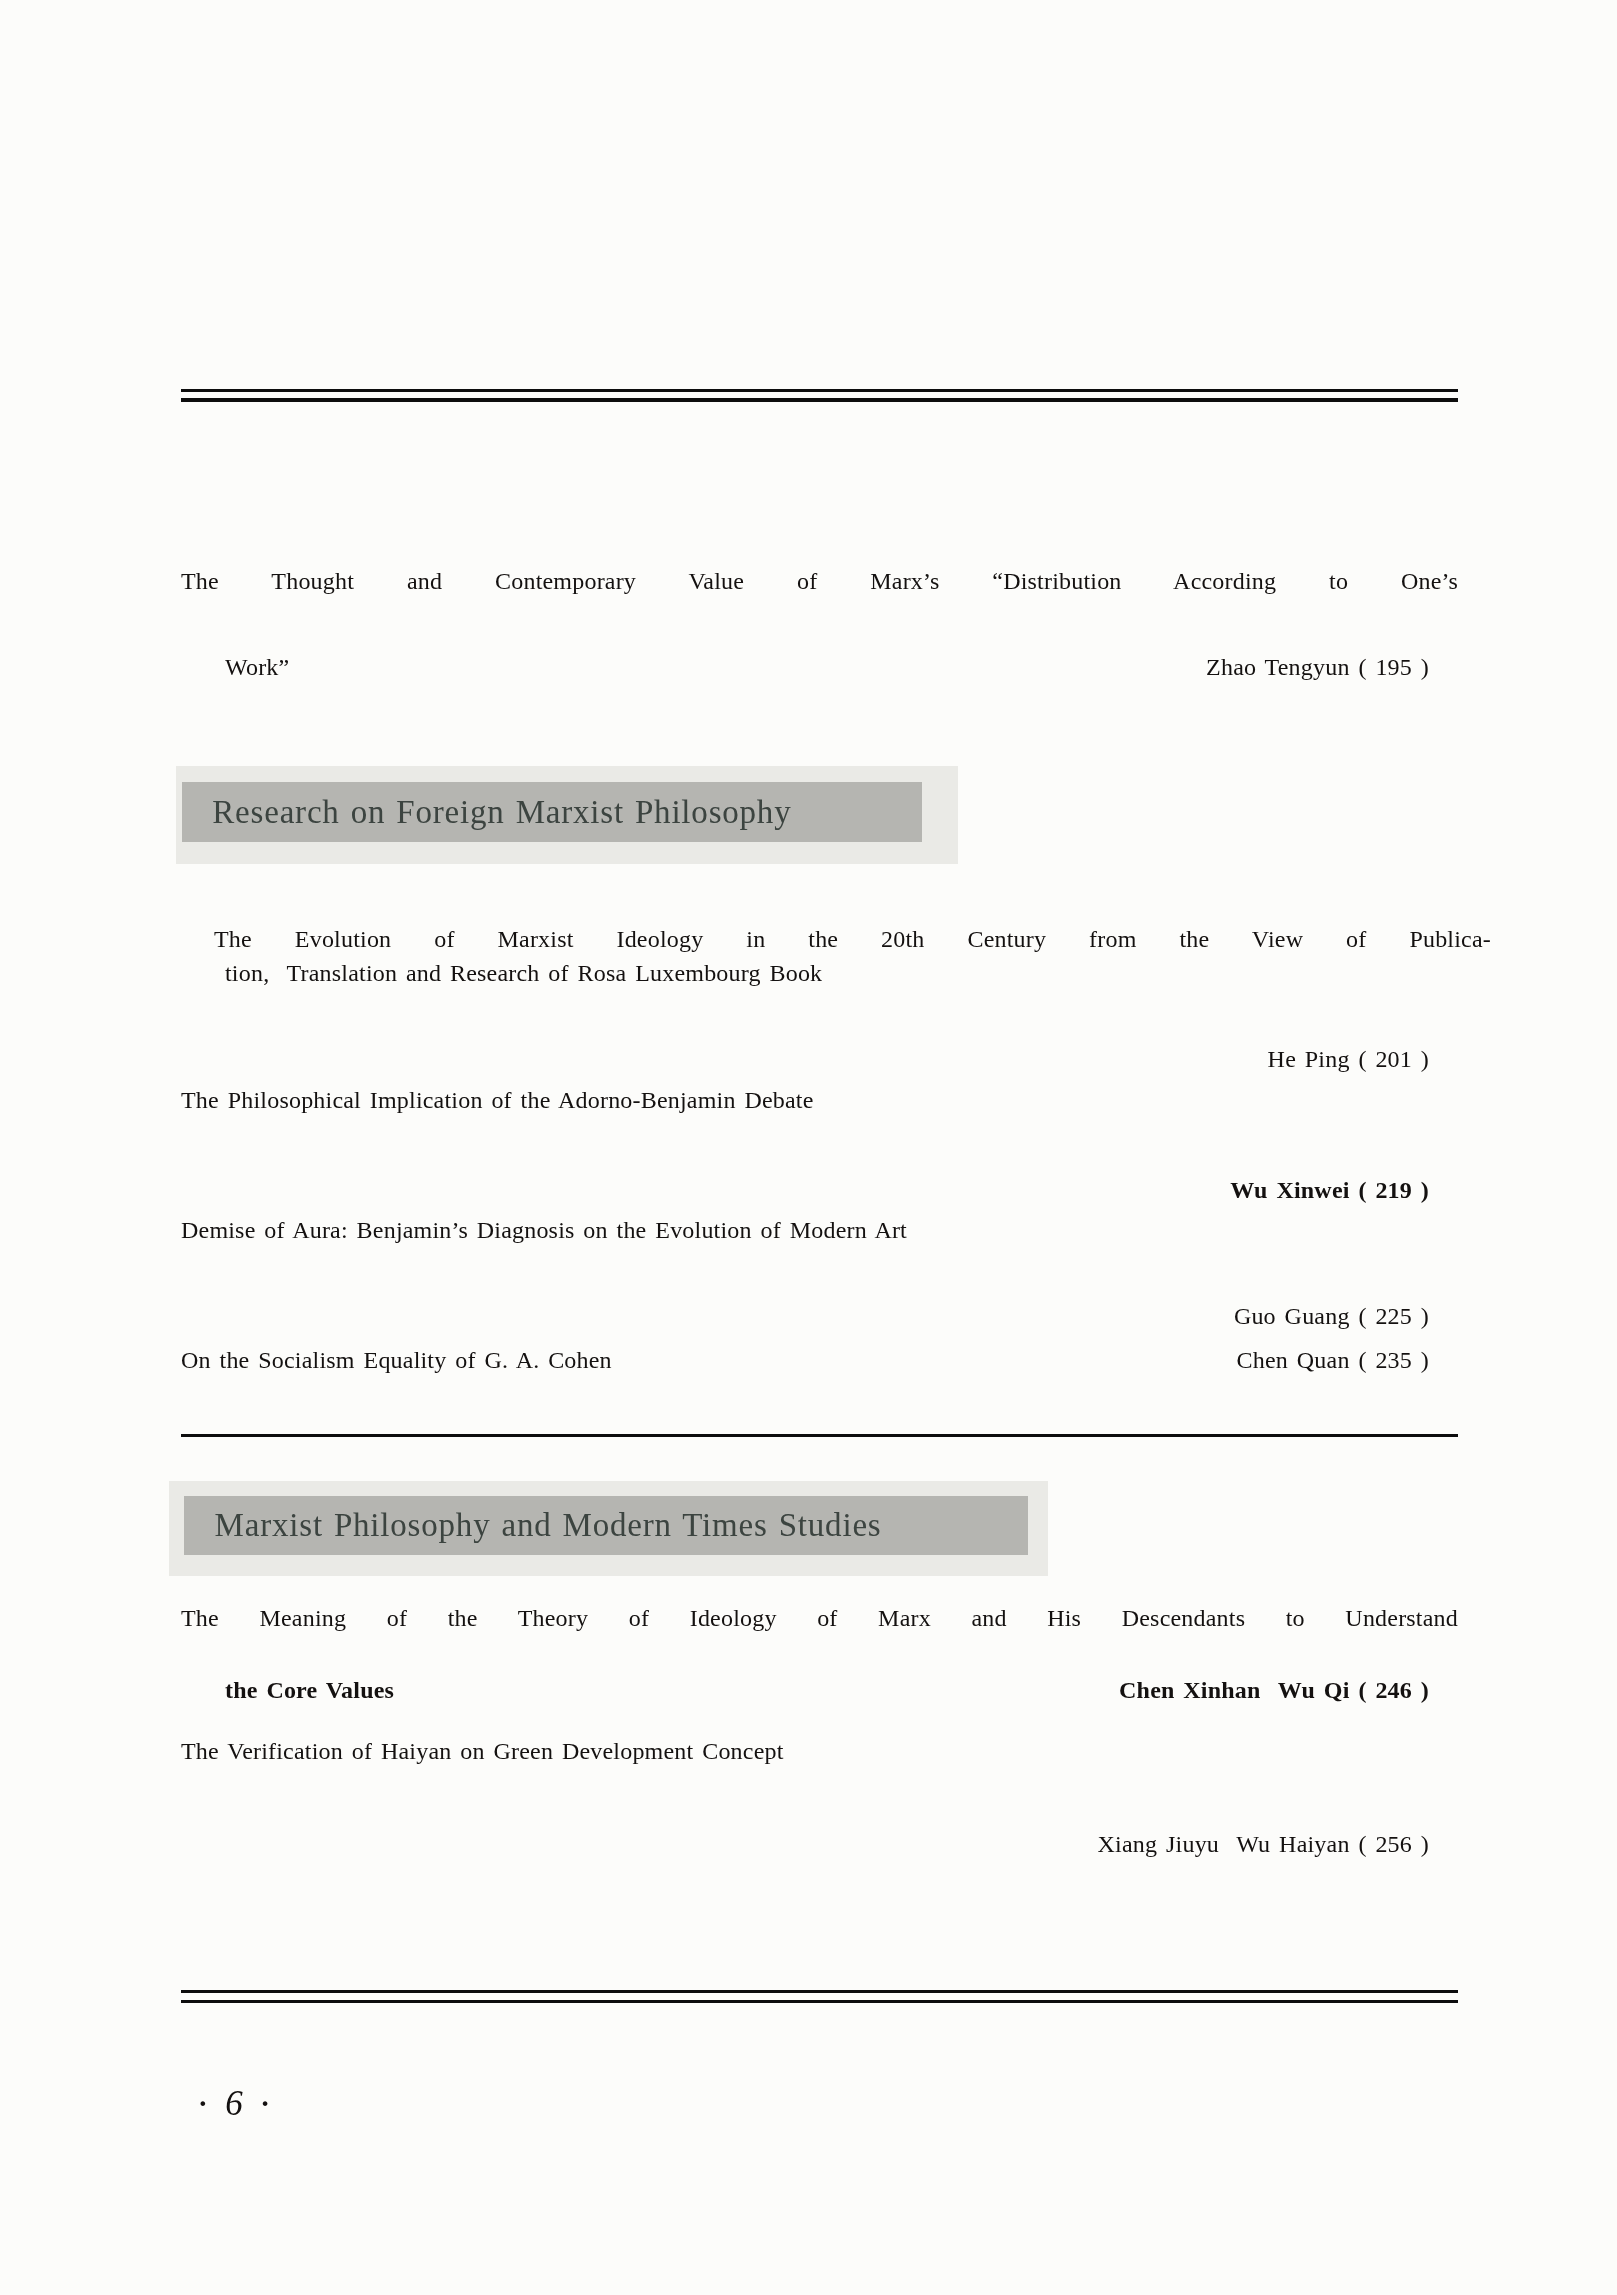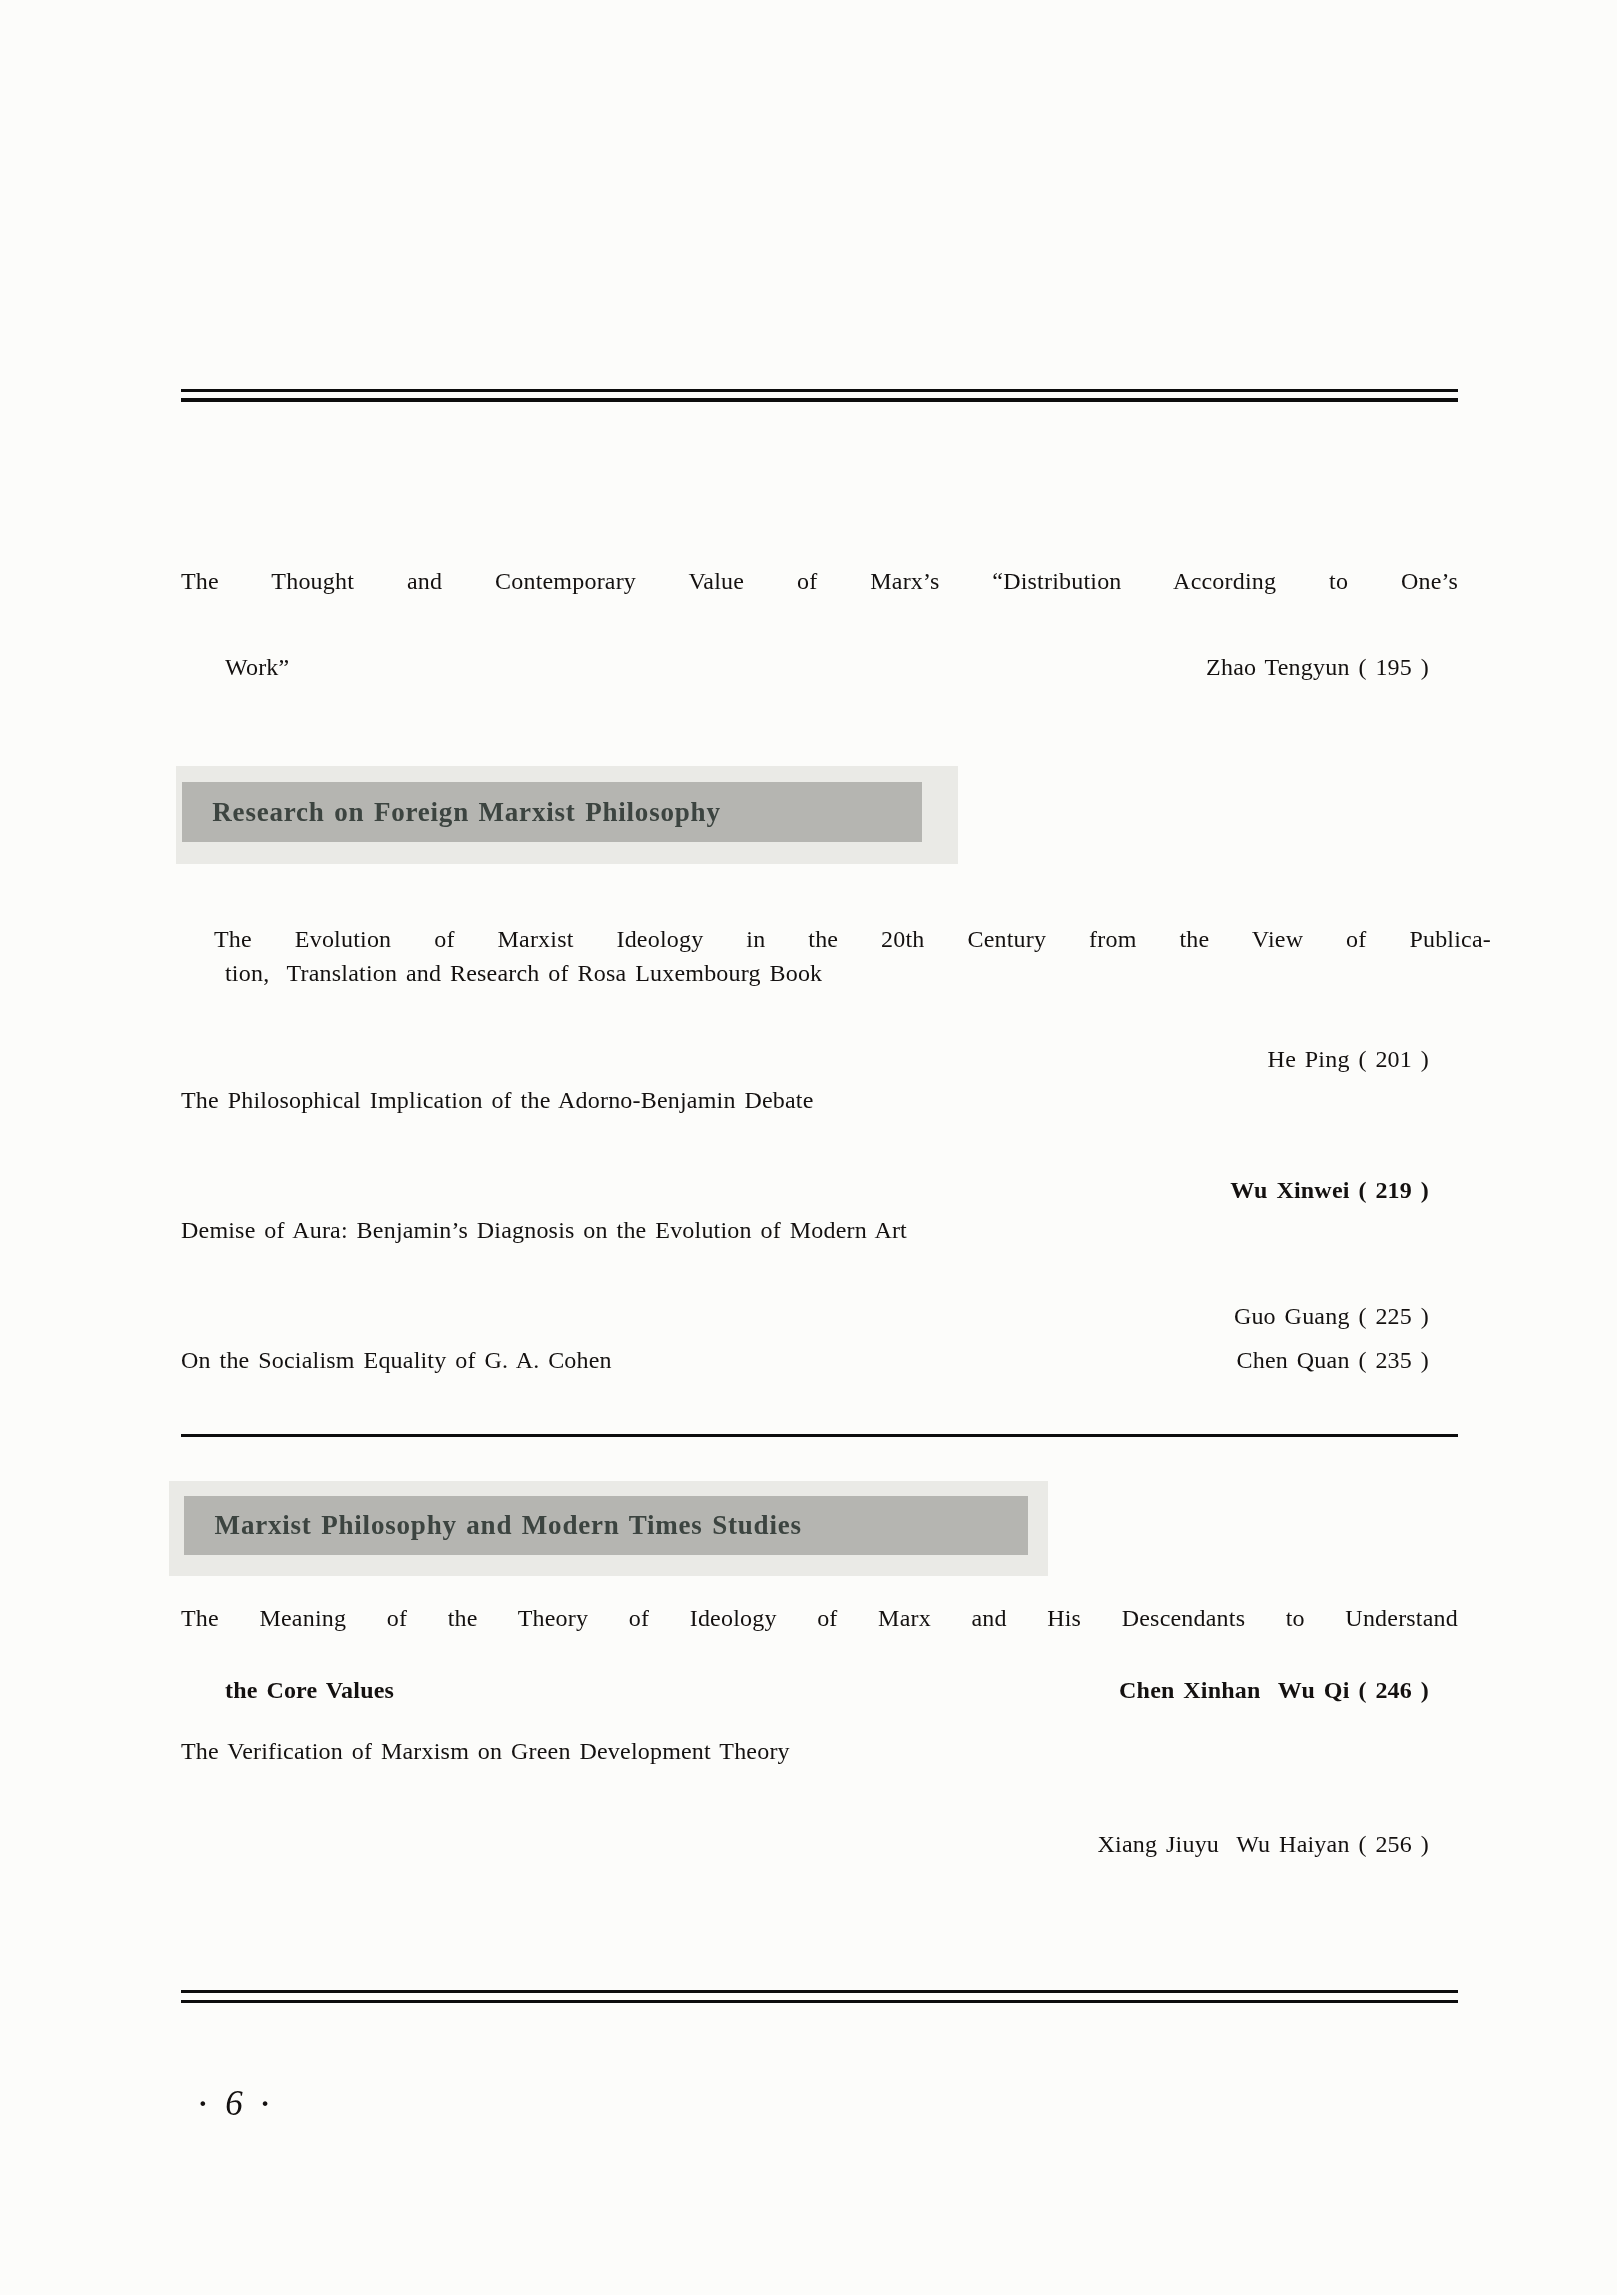--- a/index.html
+++ b/index.html
@@ -57,22 +57,22 @@
   .band{
     background:var(--header_band);
   }
   .header-box{
     position:absolute;
     background:var(--header_box);
     display:flex;
     align-items:center;
   }
   .header-text{
-    font-size:27px;
-    font-weight:bold;
+    font-size:33px;
+    font-weight:normal;
     letter-spacing:0.8px;
     word-spacing:2px;
     color:var(--header_text);
     white-space:nowrap;
   }
   .footer{
     display:flex;
     align-items:center;
     gap:17.6px;
     font-size:35px;
@@ -128,21 +128,21 @@
     <div class="header-box" style="top:1496px;height:59px;left:2.6px;width:844px;padding-left:31px;">
       <span class="header-text">Marxist Philosophy and Modern Times Studies</span>
     </div>
 
     <div class="abs line justify" style="top:1605px;">The Meaning of the Theory of Ideology of Marx and His Descendants to Understand</div>
     <div class="abs line row" style="top:1677px;font-weight:bold;">
       <span class="indent">the Core Values</span>
       <span style="padding-right:29px;">Chen Xinhan&nbsp; Wu Qi ( 246 )</span>
     </div>
 
-    <div class="abs line" style="top:1738px;">The Verification of Marxism on Green Development Theory</div>
+    <div class="abs line" style="top:1738px;">The Verification of Haiyan on Green Development Concept</div>
     <div class="abs line author-line" style="top:1807px;">Xiang Jiuyu&nbsp; Wu Haiyan ( 256 )</div>
 
     <div class="abs rule" style="top:1990px;height:3.3px;"></div>
     <div class="abs rule" style="top:2000px;height:3.3px;"></div>
 
     <div class="abs footer" style="top:2086px;left:17px;width:auto;">
       <span class="dot">·</span>
       <span class="num">6</span>
       <span class="dot">·</span>
     </div>

